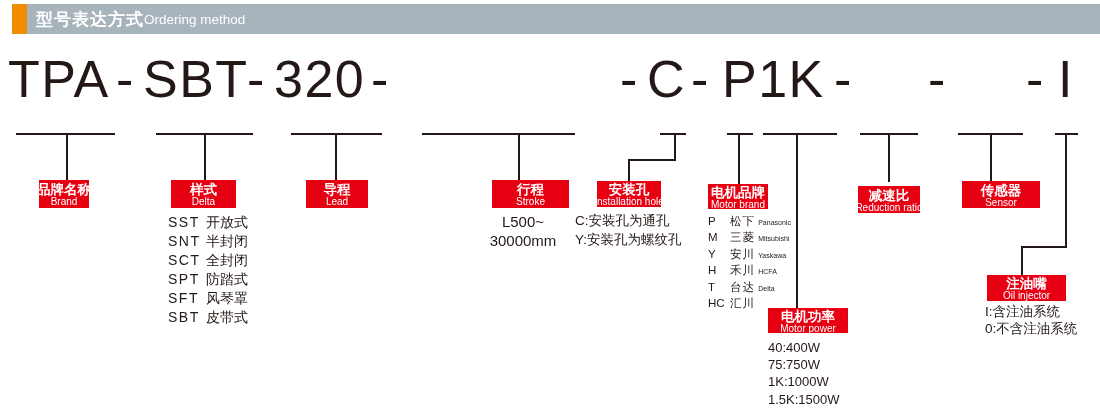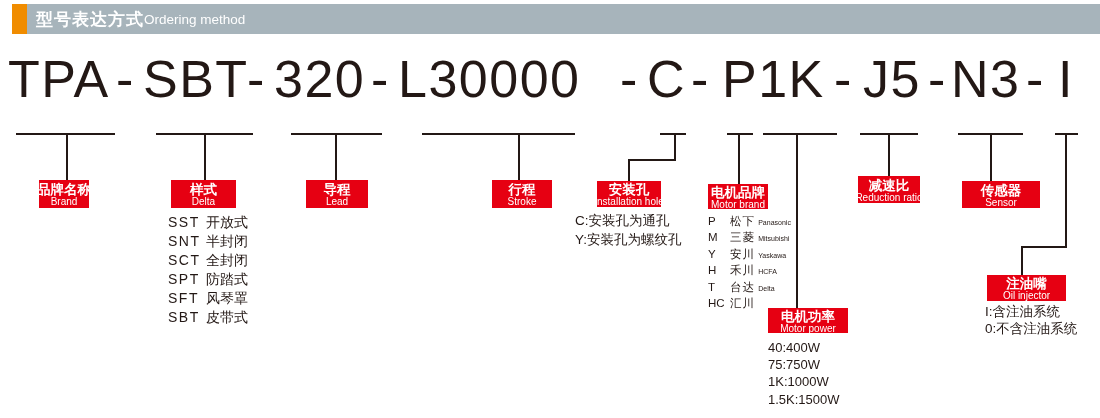--- a/index.html
+++ b/index.html
@@ -45,29 +45,26 @@
     <span class="hdr-en">Ordering method</span>
   </div>
   <div class="hdr-orange"></div>
 
   <span class="seg" style="left:8px">TPA</span>
   <span class="seg" style="left:116px">-</span>
   <span class="seg" style="left:143px">SBT</span>
   <span class="seg" style="left:247px">-</span>
   <span class="seg" style="left:274px">320</span>
   <span class="seg" style="left:371px">-</span>
-  <span class="seg" style="left:398px">L30000</span>
   <span class="seg" style="left:620px">-</span>
   <span class="seg" style="left:647px">C</span>
   <span class="seg" style="left:691px">-</span>
   <span class="seg" style="left:722px">P1K</span>
   <span class="seg" style="left:834px">-</span>
-  <span class="seg" style="left:863px">J5</span>
   <span class="seg" style="left:928px">-</span>
-  <span class="seg" style="left:951px">N3</span>
   <span class="seg" style="left:1026px">-</span>
   <span class="seg" style="left:1058px">I</span>
 
   <div class="ln" style="left:16px;top:133px;width:99px;height:2px"></div>
   <div class="ln" style="left:156px;top:133px;width:97px;height:2px"></div>
   <div class="ln" style="left:291px;top:133px;width:91px;height:2px"></div>
   <div class="ln" style="left:422px;top:133px;width:153px;height:2px"></div>
   <div class="ln" style="left:660px;top:133px;width:26px;height:2px"></div>
   <div class="ln" style="left:727px;top:133px;width:26px;height:2px"></div>
   <div class="ln" style="left:763px;top:133px;width:74px;height:2px"></div>
@@ -95,33 +92,33 @@
     <span class="en">Brand</span>
   </div>
   <div class="callout" style="left:171px;top:180px;width:65px;height:28px">
     <span class="cn">样式</span>
     <span class="en">Delta</span>
   </div>
   <div class="callout" style="left:306px;top:180px;width:62px;height:28px">
     <span class="cn">导程</span>
     <span class="en">Lead</span>
   </div>
-  <div class="callout" style="left:492px;top:180px;width:60px;height:28px">
+  <div class="callout" style="left:492px;top:180px;width:77px;height:28px">
     <span class="cn">行程</span>
     <span class="en">Stroke</span>
   </div>
   <div class="callout" style="left:597px;top:181px;width:64px;height:26px">
     <span class="cn">安装孔</span>
     <span class="en">Installation hole</span>
   </div>
   <div class="callout" style="left:708px;top:184px;width:60px;height:25px">
     <span class="cn">电机品牌</span>
     <span class="en">Motor brand</span>
   </div>
-  <div class="callout" style="left:858px;top:176px;width:62px;height:27px">
+  <div class="callout" style="left:858px;top:186px;width:62px;height:27px">
     <span class="cn">减速比</span>
     <span class="en">Reduction ratio</span>
   </div>
   <div class="callout" style="left:962px;top:181px;width:78px;height:27px">
     <span class="cn">传感器</span>
     <span class="en">Sensor</span>
   </div>
   <div class="callout" style="left:768px;top:308px;width:80px;height:25px">
     <span class="cn">电机功率</span>
     <span class="en">Motor power</span>
@@ -133,20 +130,24 @@
 
   <div class="sublist" style="left:168px;top:213px">
     <div><span class="code">SST</span><span>开放式</span></div>
     <div><span class="code">SNT</span><span>半封闭</span></div>
     <div><span class="code">SCT</span><span>全封闭</span></div>
     <div><span class="code">SPT</span><span>防踏式</span></div>
     <div><span class="code">SFT</span><span>风琴罩</span></div>
     <div><span class="code">SBT</span><span>皮带式</span></div>
   </div>
 
+  <div class="plain" style="left:483px;top:212px;width:80px;text-align:center;font-size:15px;line-height:19px">
+    <div>L500~</div>
+    <div>30000mm</div>
+  </div>
 
   <div class="plain" style="left:575px;top:212px;font-size:13.5px;line-height:18.5px">
     <div>C:安装孔为通孔</div>
     <div>Y:安装孔为螺纹孔</div>
   </div>
 
   <div class="mb-list" style="left:708px;top:214px">
     <div><span class="code">P</span><span class="cnm">松下</span> <span class="enm">Panasonic</span></div>
     <div><span class="code">M</span><span class="cnm">三菱</span> <span class="enm">Mitsubishi</span></div>
     <div><span class="code">Y</span><span class="cnm">安川</span> <span class="enm">Yaskawa</span></div>

